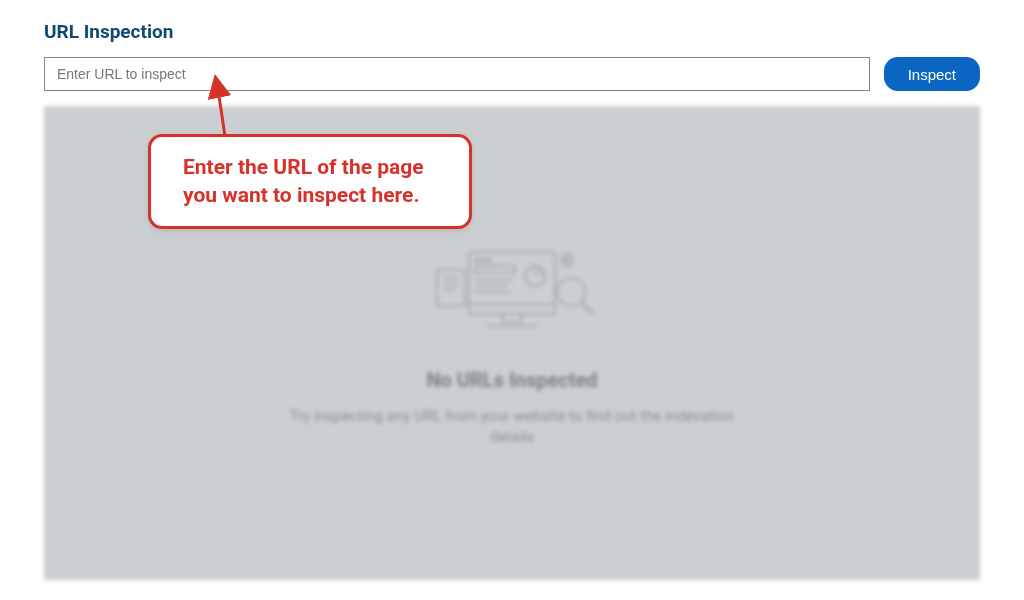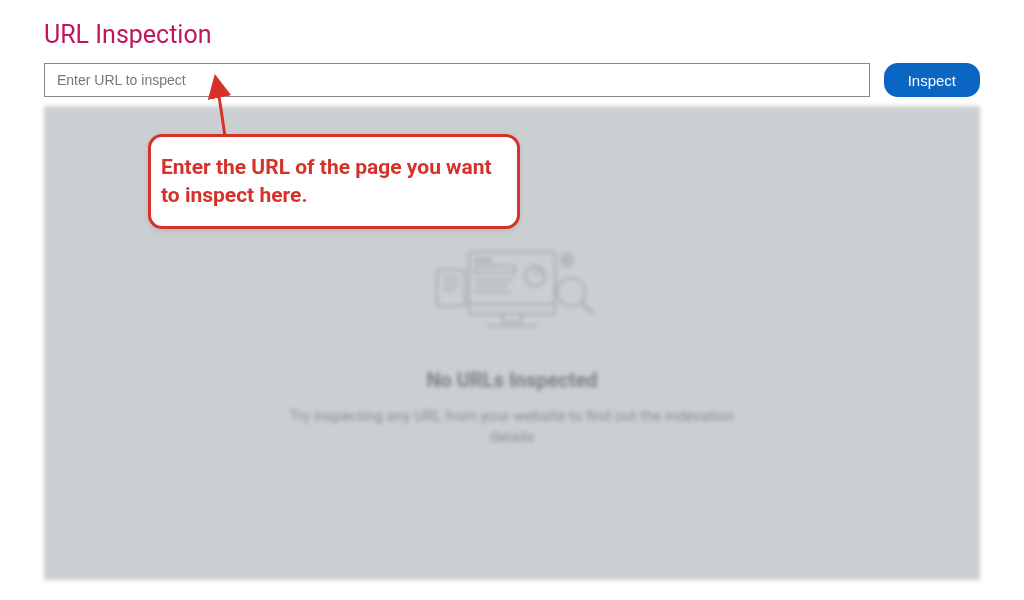--- a/index.html
+++ b/index.html
@@ -10,23 +10,23 @@
       height: 600px;
       overflow: hidden;
       position: relative;
     }
 
     .header {
       padding: 20px 44px 0 44px;
     }
 
     .page-title {
-      font-size: 25px;
-      font-weight: 400;
-      color: #be185d;
+      font-size: 19px;
+      font-weight: 700;
+      color: #0c4a6e;
       margin-bottom: 14px;
     }
 
     .input-row {
       display: flex;
       gap: 14px;
       align-items: stretch;
     }
 
     .url-input {
@@ -94,26 +94,26 @@
     }
 
     
     .callout {
       position: absolute;
       left: 148px;
       top: 134px;
       background: #fff;
       border: 3px solid #d6322a;
       border-radius: 14px;
-      padding: 16px 10px;
+      padding: 16px 32px;
       font-size: 21px;
       font-weight: 700;
       color: #d6322a;
       line-height: 1.35;
-      width: 372px;
+      width: 324px;
       z-index: 5;
       box-shadow: 0 2px 6px rgba(0,0,0,0.1);
     }
 
     .arrow-svg {
       position: absolute;
       left: 162px;
       top: 72px;
       width: 100px;
       height: 78px;

